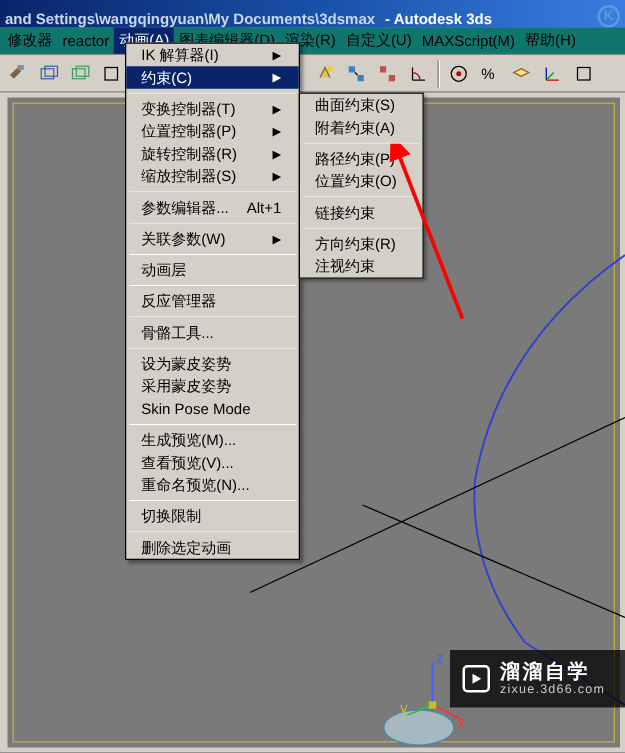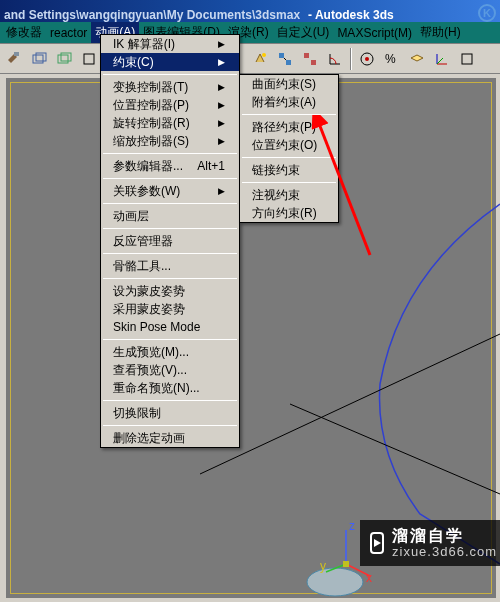--- a/index.html
+++ b/index.html
@@ -39,21 +39,21 @@
 .menu-sub { top: 74px; left: 239px; width: 100px; }
 
 
 .red-arrow { position: absolute; top: 115px; left: 310px; pointer-events: none; }
 
 
 .watermark { position: absolute; right: 0; bottom: 36px; width: 140px; height: 46px; background: rgba(0,0,0,.75); color: #fff; display: flex; align-items: center; padding: 0 10px; gap: 8px; }
 .wm-icon { width: 22px; height: 22px; border: 2px solid #fff; border-radius: 4px; display: flex; align-items: center; justify-content: center; }
 .wm-text { display: flex; flex-direction: column; line-height: 1.1; }
 .wm-main { font-size: 16px; font-weight: bold; letter-spacing: 2px; }
-.wm-sub { font-size: 13px; color: #ccc; letter-spacing: 1px; }
+.wm-sub { font-size: 10px; color: #ccc; letter-spacing: 1px; }
 
 
 .gizmo { position: absolute; bottom: 20px; left: 316px; pointer-events: none; }
 
 
 .curves { position: absolute; inset: 0; pointer-events: none; }
 </style>
 </head>
 <body>
 
@@ -259,22 +259,22 @@
 
 <div class="menu-popup menu-sub">
     <div class="menu-row">曲面约束(S)</div>
     <div class="menu-row">附着约束(A)</div>
     <div class="menu-sep"></div>
     <div class="menu-row">路径约束(P)</div>
     <div class="menu-row">位置约束(O)</div>
     <div class="menu-sep"></div>
     <div class="menu-row">链接约束</div>
     <div class="menu-sep"></div>
+    <div class="menu-row">方向约束(R)</div>
     <div class="menu-row">注视约束</div>
-    <div class="menu-row">方向约束(R)</div>
   </div>
 
 <svg class="red-arrow" width="80" height="160">
   <defs>
       <marker id="ah" markerWidth="10" markerHeight="10" refX="2" refY="3" orient="auto">
         <path d="M0,0 L0,6 L7,3 z" fill="#ff0000"></path>
       </marker>
     </defs>
   <line x1="60" y1="140" x2="8" y2="6" stroke="#ff0000" stroke-width="3" marker-end="url(#ah)"></line>
 </svg>

